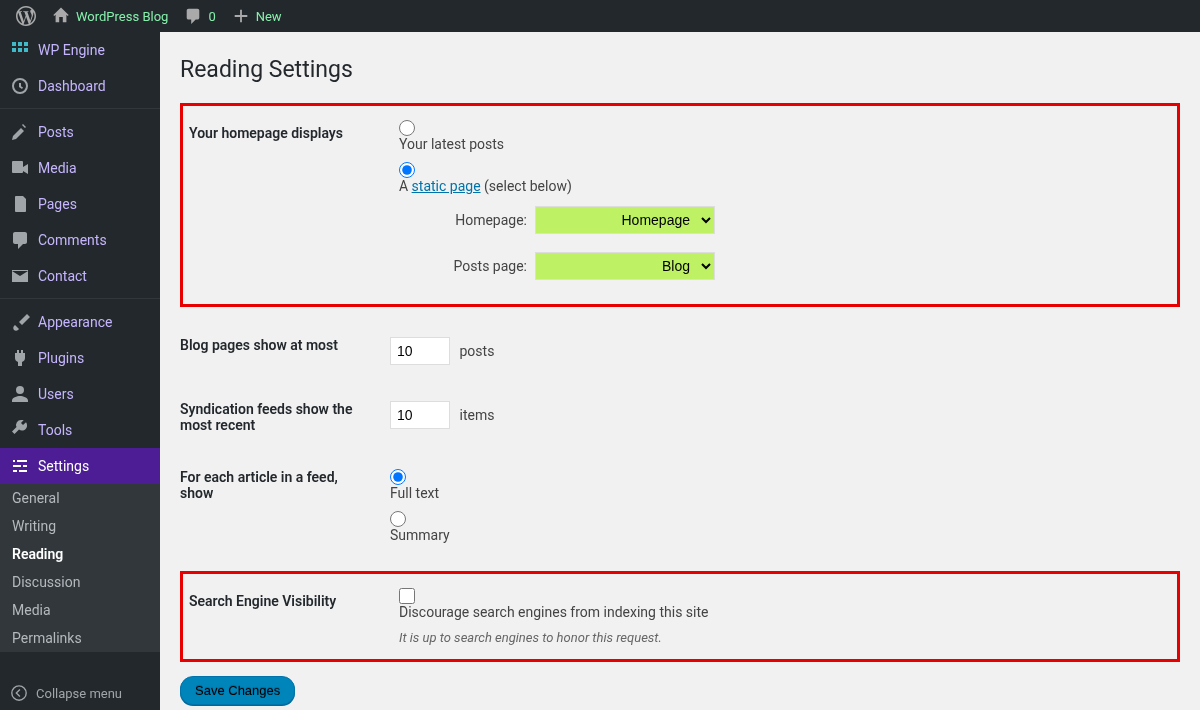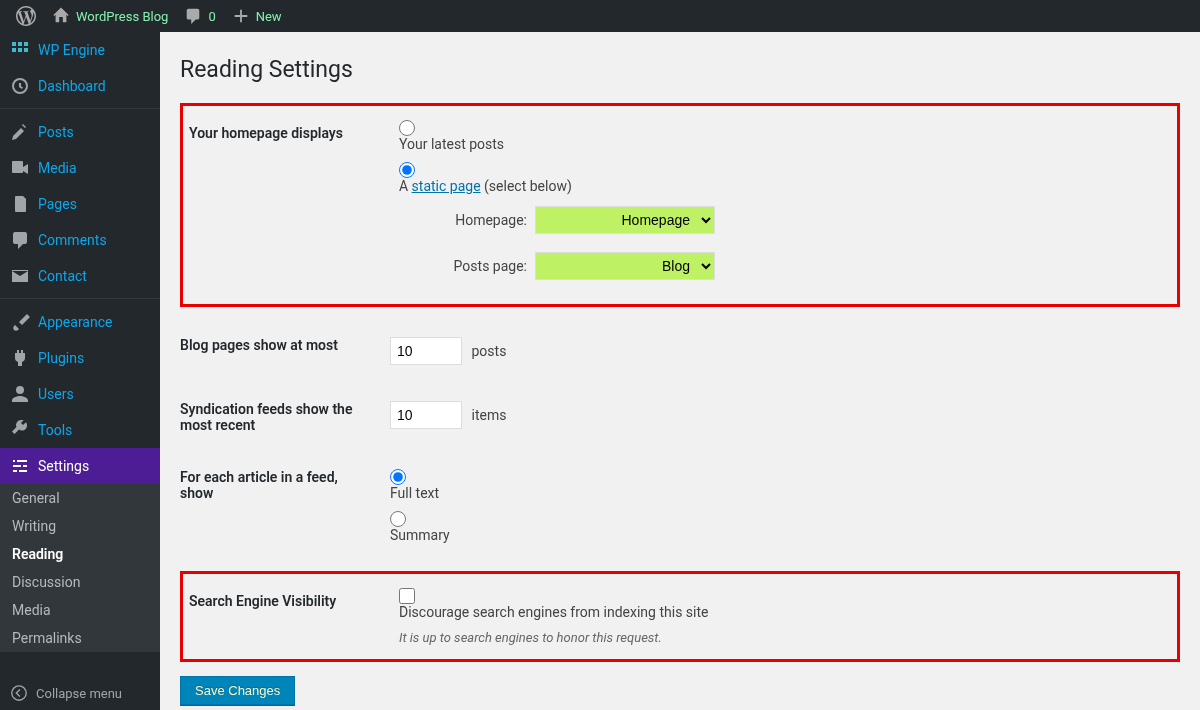--- a/index.html
+++ b/index.html
@@ -6,21 +6,21 @@
 body { font-family: -apple-system, BlinkMacSystemFont, "Segoe UI", Roboto, sans-serif; font-size: 13px; color: #444; background: #f1f1f1; width: 1200px; height: 710px; overflow: hidden; }
 
 
 .admin-bar { height: 32px; background: #23282d; color: #eee; display: flex; align-items: center; padding: 0 8px; font-size: 13px; }
 .admin-bar .ab-item { display: flex; align-items: center; padding: 0 8px; height: 32px; color: #86efac; cursor: pointer; }
 .admin-bar svg { width: 18px; height: 18px; fill: #aaa; margin-right: 6px; }
 .admin-bar .wp-logo svg { width: 20px; height: 20px; margin-right: 0; }
 
 
 .sidebar { position: absolute; top: 32px; left: 0; width: 160px; bottom: 0; background: #23282d; color: #eee; }
-.menu-item { display: flex; align-items: center; padding: 8px 10px; color: #0ea5e9; cursor: pointer; font-size: 14px; }
+.menu-item { display: flex; align-items: center; padding: 8px 10px; color: #c4b5fd; cursor: pointer; font-size: 14px; }
 .menu-item.active { background: #4c1d95; color: #fff; position: relative; }
 .menu-item.active::after { content: ''; position: absolute; right: -8px; top: 50%; transform: translateY(-50%); border: 8px solid transparent; border-right-color: #f1f1f1; }
 .menu-item svg { width: 20px; height: 20px; fill: #a0a5aa; margin-right: 8px; flex-shrink: 0; }
 .menu-item.active svg { fill: #fff; }
 .menu-sep { height: 5px; border-bottom: 1px solid #32373c; margin-bottom: 5px; }
 .submenu { background: #32373c; }
 .submenu-item { padding: 6px 12px; color: #b4b9be; cursor: pointer; font-size: 14px; }
 .submenu-item.active { color: #fff; font-weight: 600; }
 .collapse { position: absolute; bottom: 0; left: 0; right: 0; display: flex; align-items: center; padding: 8px 10px; color: #a0a5aa; cursor: pointer; font-size: 13px; background: #23282d; }
 .collapse svg { width: 18px; height: 18px; fill: #a0a5aa; margin-right: 8px; }
@@ -30,24 +30,24 @@
 h1 { font-size: 23px; font-weight: 400; color: #23282d; margin: 14px 0 20px 0; }
 .form-table { width: 100%; border-collapse: collapse; }
 .form-table th { text-align: left; vertical-align: top; width: 200px; padding: 15px 10px 15px 0; font-weight: 600; color: #23282d; font-size: 14px; }
 .form-table td { padding: 10px; vertical-align: top; font-size: 14px; }
 .highlight { border: 3px solid #e80000; margin-bottom: 12px; padding: 4px 6px; }
 .radio-row, .check-row { display: flex; align-items: flex-start; margin-bottom: 10px; flex-direction: column; }
 .radio-row input[type=radio], .check-row input[type=checkbox] { margin-right: 8px; width: 16px; height: 16px; }
 .sub-select { margin-left: 30px; margin-top: 12px; display: flex; align-items: center; }
 .sub-select label { width: 98px; text-align: right; margin-right: 8px; }
 select { height: 28px; width: 180px; background: #bef264; border: 1px solid #ddd; padding: 0 8px; font-size: 14px; text-align: right; }
-input[type=number] { width: 72px; height: 28px; border: 1px solid #ddd; padding: 0 6px; font-size: 14px; }
+input[type=number] { width: 60px; height: 28px; border: 1px solid #ddd; padding: 0 6px; font-size: 14px; }
 a.link { color: #0073aa; text-decoration: underline; }
 .desc { color: #666; font-style: italic; margin-top: 6px; font-size: 13px; }
-.button-primary { background: #0085ba; border: 1px solid #0073aa; color: #fef9c3; padding: 6px 14px; font-size: 13px; cursor: pointer; border-radius: 0; box-shadow: 0 1px 0 #006799; text-shadow: 0 -1px 1px #006799; }
+.button-primary { background: #0085ba; border: 1px solid #0073aa; color: #000000; padding: 6px 14px; font-size: 13px; cursor: pointer; border-radius: 13px; box-shadow: 0 1px 0 #006799; text-shadow: 0 -1px 1px #006799; }
 .spacing-row td, .spacing-row th { padding-top: 18px; padding-bottom: 18px; }
 </style>
 </head>
 <body>
 
 <div class="admin-bar">
   <div class="ab-item wp-logo">
     <svg viewBox="0 0 20 20">
         <path d="M10 0C4.5 0 0 4.5 0 10s4.5 10 10 10 10-4.5 10-10S15.5 0 10 0zM1.5 10c0-1.2.3-2.4.7-3.4l4 11C3.5 16.1 1.5 13.3 1.5 10zm8.5 8.5c-.8 0-1.6-.1-2.4-.3l2.5-7.4 2.6 7.2c-.9.3-1.8.5-2.7.5zm1.2-12.5c.5 0 1-.1 1-.1.5 0 .4-.7-.1-.7 0 0-1.4.1-2.3.1-.8 0-2.2-.1-2.2-.1-.5 0-.5.7-.1.7 0 0 .4.1.9.1l1.3 3.6-1.9 5.6L4.7 6c.5 0 1-.1 1-.1.5 0 .4-.7-.1-.7 0 0-1.4.1-2.3.1h-.3C4.5 3 7.1 1.5 10 1.5c2.2 0 4.2.8 5.7 2.2h-.1c-.8 0-1.4.7-1.4 1.5 0 .7.4 1.3.8 2 .3.5.7 1.2.7 2.2 0 .7-.3 1.5-.6 2.6l-.8 2.6-2.9-8.6zm6.1-.2c.8 1.3 1.2 2.8 1.2 4.2 0 3.2-1.7 5.9-4.3 7.4l2.6-7.5c.5-1.2.6-2.2.6-3.1 0-.3 0-.6-.1-1z"></path>
       </svg>

